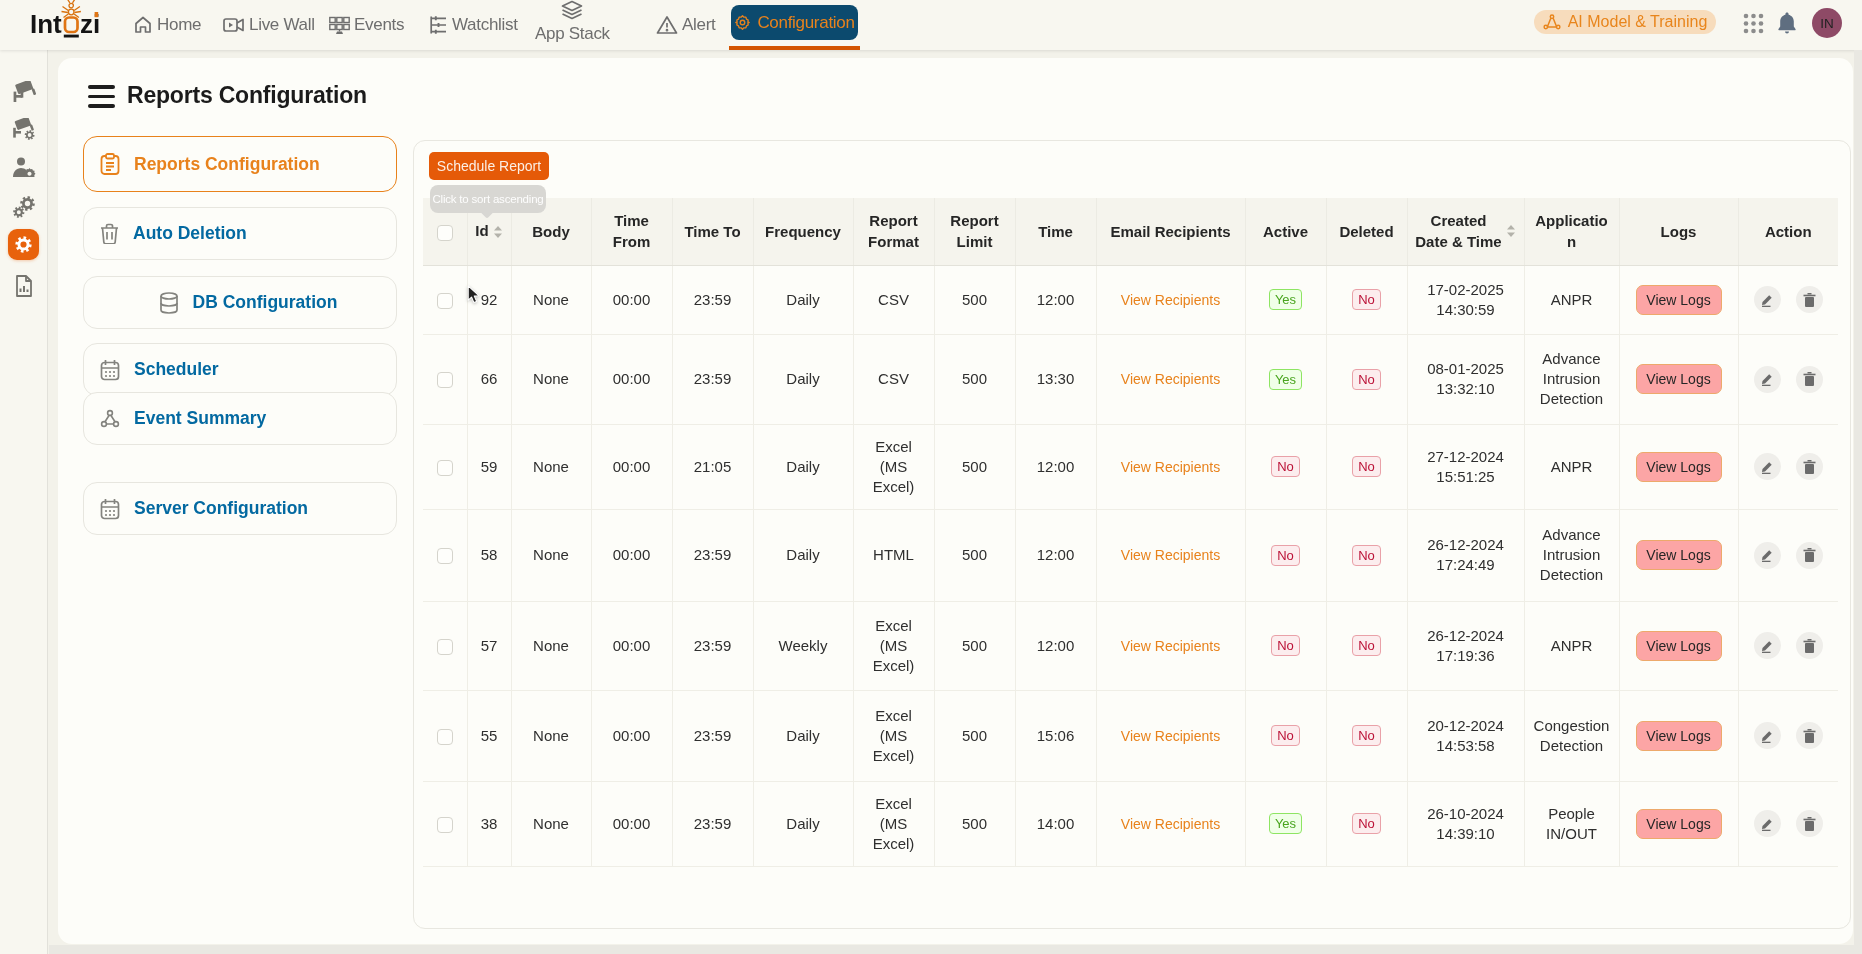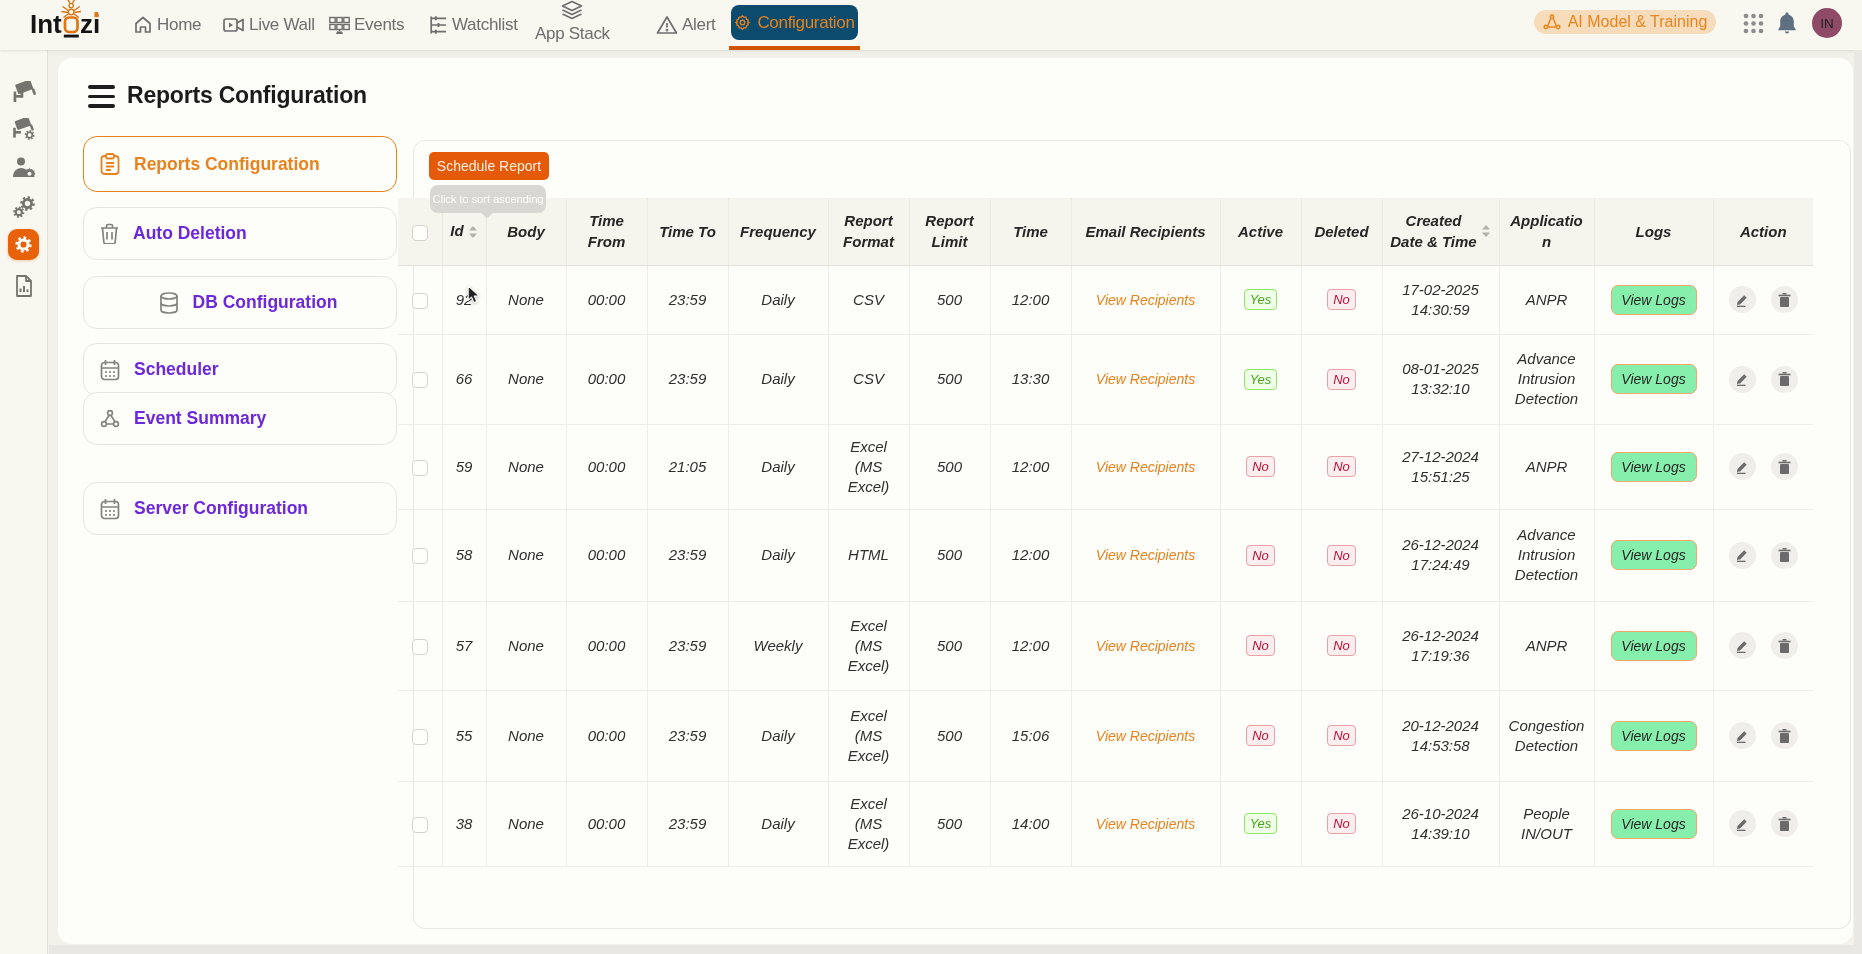--- a/index.html
+++ b/index.html
@@ -20,41 +20,41 @@
 .side { position:absolute; top:50px; left:0; width:48px; height:904px; background:#f8f7f0; border-right:1px solid #e2e1da; z-index:15; }
 .side .ic { position:absolute; left:0; width:48px; display:flex; justify-content:center; }
 .side-active { position:absolute; left:8px; top:179px; width:31px; height:31px; background:#e8620c; border-radius:9px; box-shadow:0 1px 3px rgba(232,98,12,.3); display:flex; align-items:center; justify-content:center; }
 
 .card { position:absolute; left:58px; top:58px; width:1795px; height:886px; background:#fdfdf9; border-radius:14px; }
 .burger { position:absolute; left:88px; top:85px; width:27px; height:23px; }
 .burger div { height:3.6px; background:#1d1d1d; border-radius:2px; }
 .burger div + div { margin-top:6px; }
 .title { position:absolute; left:127px; top:82px; font-size:23px; font-weight:bold; color:#1b1b1b; letter-spacing:-0.2px; }
 
-.mcard { position:absolute; left:83px; width:314px; height:53px; background:#fdfdf9; border:1px solid #e7e6df; border-radius:14px; display:flex; align-items:center; font-size:17.5px; font-weight:600; color:#6d28d9; }
+.mcard { position:absolute; left:83px; width:314px; height:53px; background:#fdfdf9; border:1px solid #e7e6df; border-radius:14px; display:flex; align-items:center; font-size:17.5px; font-weight:600; color:#0369a1; }
 .mcard svg { margin-left:16px; margin-right:14px; flex:none; }
 .mcard.active { border:1.5px solid #e8821c; color:#e8821c; height:56px; }
 
 .tcontainer { position:absolute; left:413px; top:140px; width:1438px; height:789px; border:1px solid #e8e7e0; border-radius:12px; }
 .schedbtn { position:absolute; left:429px; top:152px; width:120px; height:28px; background:#e55a08; border-radius:5px; color:#fcefe5; font-size:14px; display:flex; align-items:center; justify-content:center; z-index:5; }
 .tooltip { position:absolute; left:430px; top:185px; width:116px; height:28px; background:#d8d7d3; border-radius:8px; color:rgba(255,255,255,0.95); font-size:11.5px; letter-spacing:-0.2px; white-space:nowrap; display:flex; align-items:center; justify-content:center; z-index:6; }
 .tooltip:after { content:""; position:absolute; left:53px; top:23.5px; width:8px; height:8px; background:#d8d7d3; transform:rotate(45deg); border-radius:0 0 2px 0; }
 
-table.grid { position:absolute; left:398px; top:198px; width:1415px; border-collapse:collapse; table-layout:fixed; font-size:15px; color:#2f2f2f;font-style:italic; }
+table.grid { position:absolute; left:423px; top:198px; width:1415px; border-collapse:collapse; table-layout:fixed; font-size:15px; color:#2f2f2f; }
 table.grid th { background:#f5f4ed; font-weight:bold; color:#262626; font-size:15px; line-height:21px; border-right:1px solid #ecebe3; border-bottom:1px solid #e3e2da; text-align:center; vertical-align:middle; padding:0; }
 table.grid th:last-child, table.grid td:last-child { border-right:none; }
 table.grid td { border-right:1px solid #efeee6; border-bottom:1px solid #efeee6; text-align:center; vertical-align:middle; line-height:20px; padding:0; }
 table.grid tr.last td { border-bottom:1px solid #efeee6; }
 .cbx { display:inline-block; width:16px; height:16px; border:1.5px solid #d5d4cc; border-radius:4px; background:#fefefb; vertical-align:middle; }
 .sorter { display:inline-block; vertical-align:middle; margin-left:4px; }
 .vrec { color:#e8821c; font-size:14px; }
 .badge { display:inline-block; height:21px; line-height:19px; padding:0 5px; border-radius:4px; font-size:13px; }
 .byes { background:#f0ffe8; border:1px solid #8ee563; color:#49a51e; }
 .bno { background:#fcedee; border:1px solid #e9a1a8; color:#bb1237; }
-.vlogs { display:inline-block; width:86px; height:30px; line-height:28px; background:#86efac; border:1px solid #eda96b; border-radius:7px; color:#262626; font-size:14px; }
+.vlogs { display:inline-block; width:86px; height:30px; line-height:28px; background:#fca5a5; border:1px solid #eda96b; border-radius:7px; color:#262626; font-size:14px; }
 .acts { display:flex; align-items:center; justify-content:center; gap:15px; }
 .cirbtn { width:27px; height:27px; border-radius:50%; background:#efeeea; display:flex; align-items:center; justify-content:center; }
 .dt { line-height:20px;margin-left:16px; }
 
 .sbr { position:absolute; right:0; top:50px; width:8px; height:895px; background:#e9e8e2; z-index:30; }
 .sbb { position:absolute; left:49px; bottom:0; width:1813px; height:9px; background:#e9e8e2; z-index:30; }
 .cursor { position:absolute; left:466.5px; top:285px; z-index:50; filter:drop-shadow(0 1px 1.5px rgba(0,0,0,0.25)); }
 </style>
 </head>
 <body>

